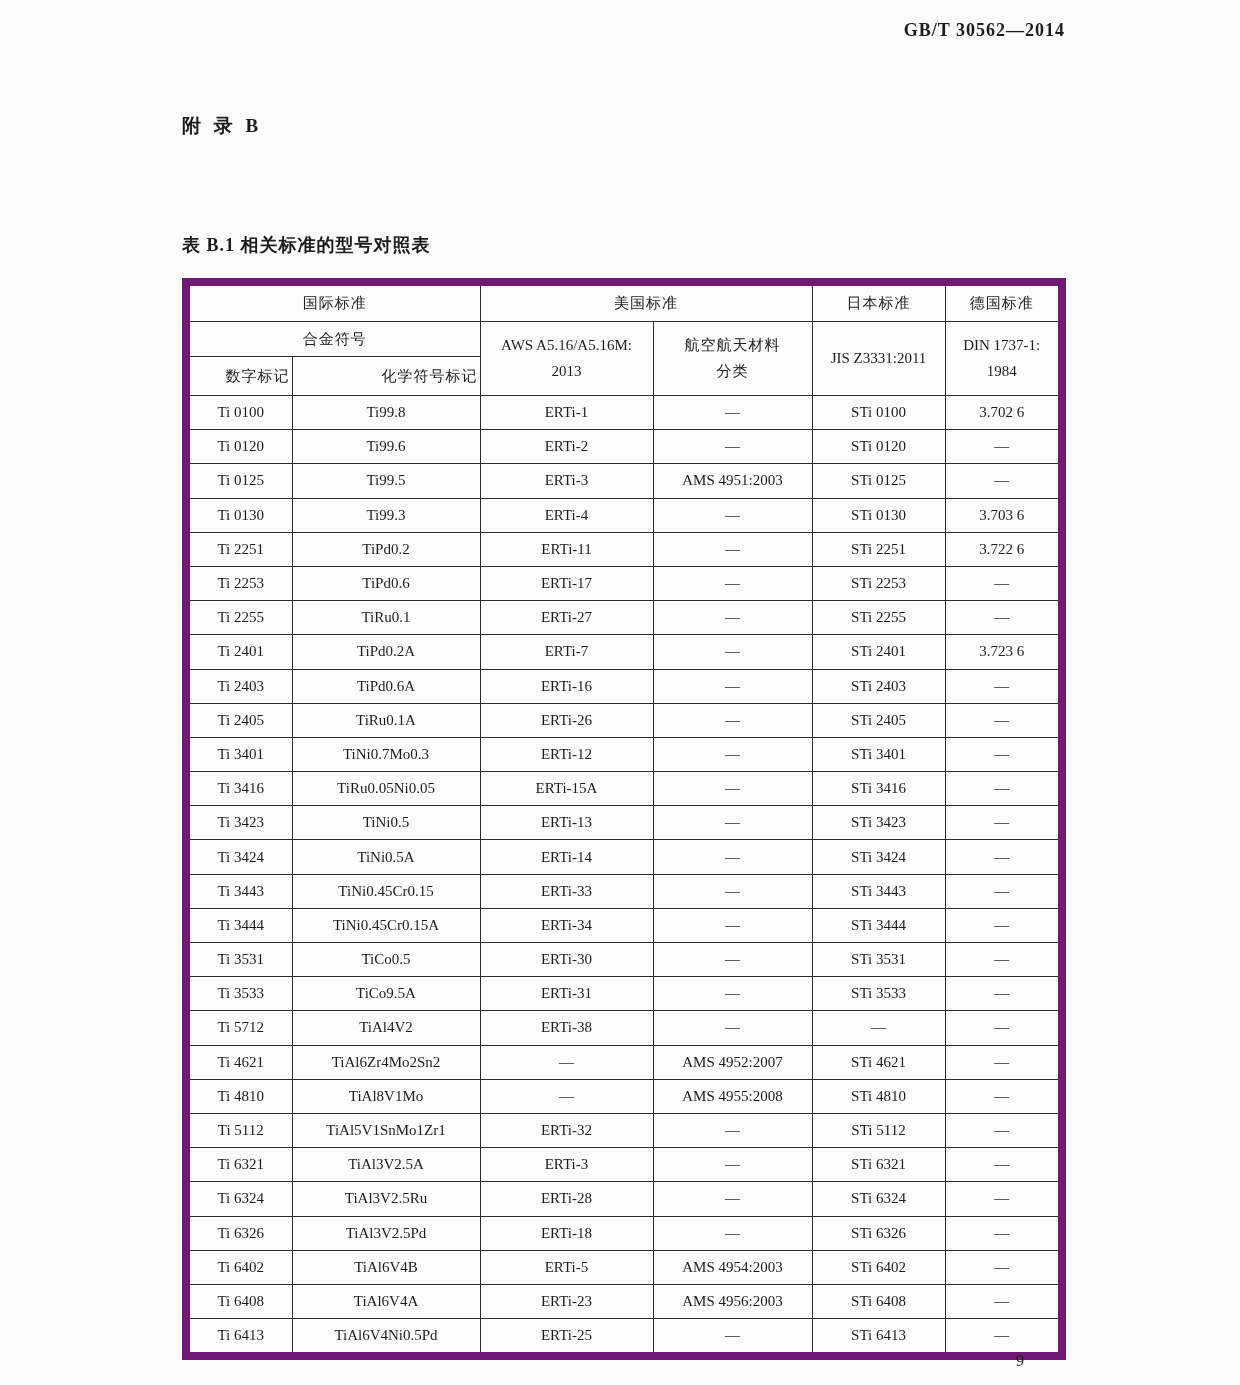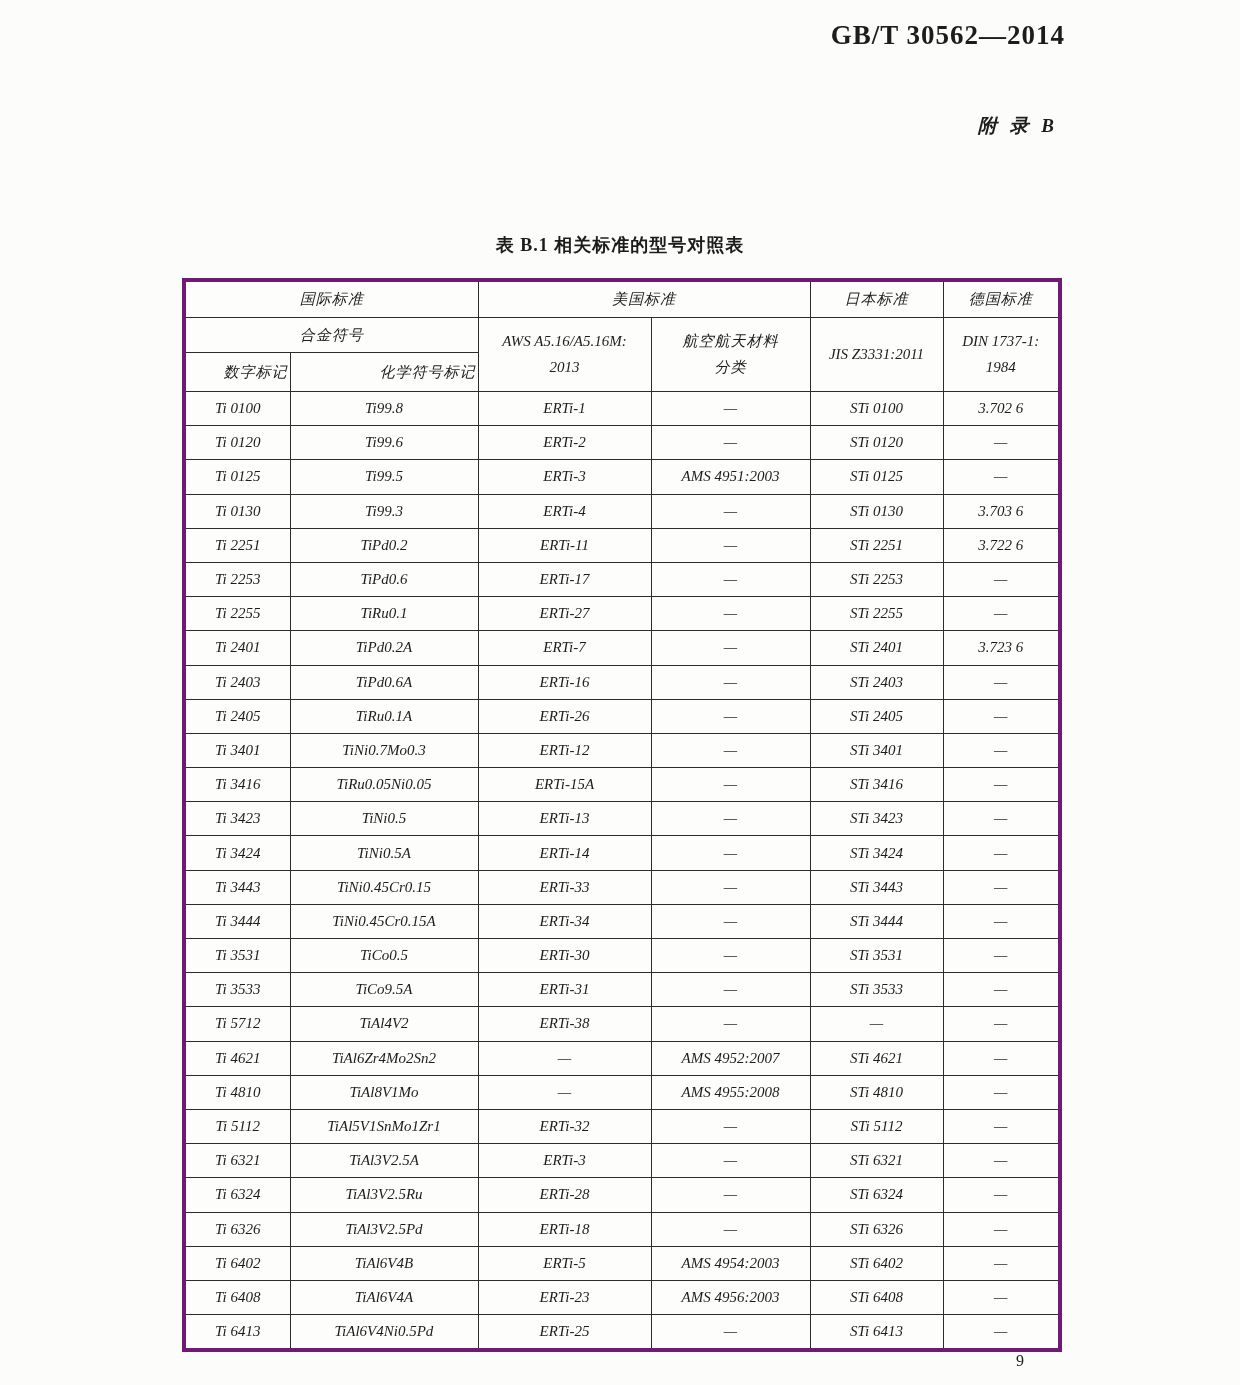--- a/index.html
+++ b/index.html
@@ -12,32 +12,31 @@
     position: relative;
     background: #fcfcfb;
     color: #1c1c1c;
     font-family: "Liberation Serif", "DejaVu Serif", serif;
     overflow: hidden;
   }
   .doc-number {
     position: absolute;
     top: 20px;
     right: 175px;
-    font-size: 27px;
+    font-size: 18px;
     font-weight: bold;
     letter-spacing: 1px;
     font-family: "Liberation Serif", "DejaVu Serif", serif;
   }
   .titles {
     position: absolute;
     top: 113px;
     left: 182px;
     width: 876px;
-    text-align: right;
-    font-style: italic;
+    text-align: left;
   }
   .appendix-title {
     font-size: 19px;
     font-weight: bold;
     letter-spacing: 4px;
     margin-bottom: 9px;
   }
   .appendix-subtitle {
     font-size: 17px;
     font-weight: bold;
@@ -47,35 +46,34 @@
   .appendix-subject {
     font-size: 17px;
     font-weight: bold;
     letter-spacing: 2px;
   }
   .table-caption {
     position: absolute;
     top: 233px;
     left: 182px;
     width: 876px;
-    text-align: center;
+    text-align: left;
     font-size: 18px;
     font-weight: bold;
     letter-spacing: 1px;
   }
   table.cmp-table {
     position: absolute;
     top: 278px;
     left: 182px;
     width: 876px;
     border-collapse: collapse;
     table-layout: fixed;
-    border: 4px solid #701a75;
+    border: 8px solid #701a75;
     background: #fdfdfc;
-    font-style: italic;
   }
   table.cmp-table th, table.cmp-table td {
     border: 1px solid #2c2c2c;
     text-align: center;
     vertical-align: middle;
     padding: 0 2px;
     font-weight: normal;
     overflow: hidden;
     white-space: nowrap;
   }

